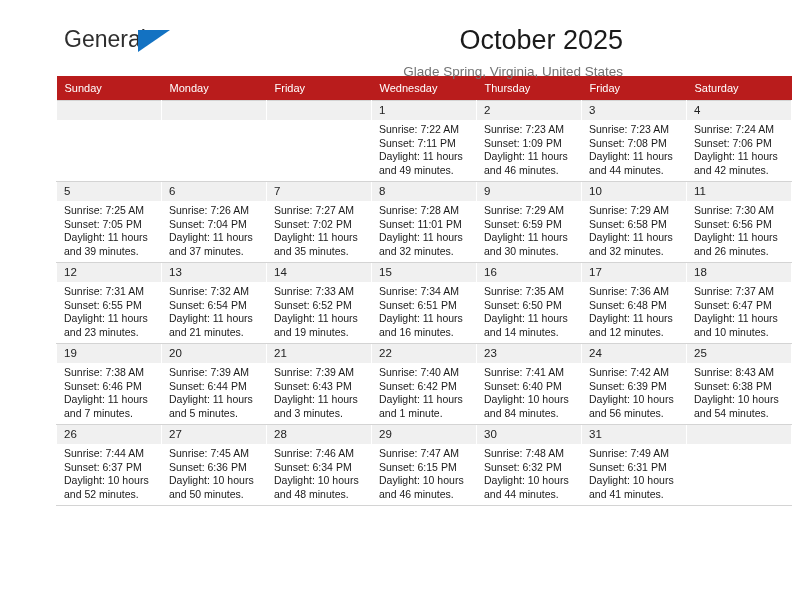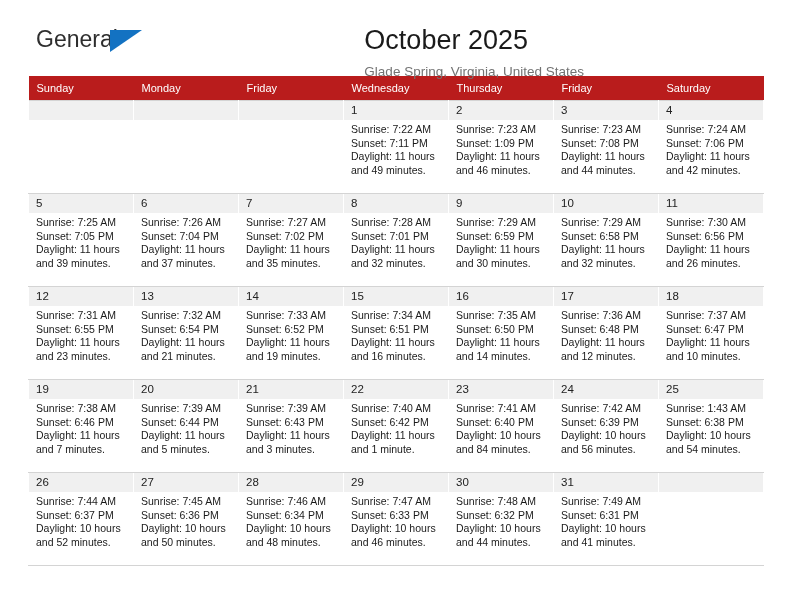--- a/index.html
+++ b/index.html
@@ -13,20 +13,21 @@
     font-family: "Liberation Sans", sans-serif;
     color: #000000;
     overflow: hidden;
   }
   .page {
     position: relative;
     width: 628px;
     height: 612px;
     box-sizing: border-box;
     padding: 0 28px;
+    margin-left: 28px;
   }
   
   .header {
     position: relative;
     height: 74px;
   }
   .logo {
     position: absolute;
     left: 8px;
     top: 28px;
@@ -53,23 +54,23 @@
   }
   .logo-row2 {
     display: block;
     font-size: 23px;
     color: #2383c8;
     padding-left: 62px;
     margin-top: -2px;
   }
   .title-block {
     position: absolute;
-    right: 16px;
+    right: 5px;
     top: 24px;
-    text-align: left;
+    text-align: right;
   }
   .cal-title {
     font-size: 27px;
     color: #1a1a1a;
     font-weight: normal;
     line-height: 32px;
     white-space: nowrap;
   }
   .cal-subtitle {
     font-size: 13.5px;
@@ -114,21 +115,21 @@
     font-size: 11.5px;
     color: #222222;
     padding: 3px 0 4px 7px;
     min-height: 12px;
   }
   td.empty .daynum {
     background: #f0f0f0;
     color: transparent;
   }
   .lines {
-    padding: 3px 6px 16px 7px;
+    padding: 3px 6px 4px 7px;
   }
   .lines div {
     font-size: 10.5px;
     line-height: 13.5px;
     color: #1a1a1a;
     white-space: nowrap;
   }
 </style>
 </head>
 <body>
@@ -236,21 +237,21 @@
               <div>Sunrise: 7:27 AM</div>
               <div>Sunset: 7:02 PM</div>
               <div>Daylight: 11 hours</div>
               <div>and 35 minutes.</div>
             </div>
           </td>
           <td>
             <span class="daynum">8</span>
             <div class="lines">
               <div>Sunrise: 7:28 AM</div>
-              <div>Sunset: 7:01 PM</div>
+              <div>Sunset: 11:01 PM</div>
               <div>Daylight: 11 hours</div>
               <div>and 32 minutes.</div>
             </div>
           </td>
           <td>
             <span class="daynum">9</span>
             <div class="lines">
               <div>Sunrise: 7:29 AM</div>
               <div>Sunset: 6:59 PM</div>
               <div>Daylight: 11 hours</div>
@@ -392,21 +393,21 @@
             <div class="lines">
               <div>Sunrise: 7:42 AM</div>
               <div>Sunset: 6:39 PM</div>
               <div>Daylight: 10 hours</div>
               <div>and 56 minutes.</div>
             </div>
           </td>
           <td>
             <span class="daynum">25</span>
             <div class="lines">
-              <div>Sunrise: 1:43 AM</div>
+              <div>Sunrise: 8:43 AM</div>
               <div>Sunset: 6:38 PM</div>
               <div>Daylight: 10 hours</div>
               <div>and 54 minutes.</div>
             </div>
           </td>
         </tr>
         <tr class="week-row">
           <td>
             <span class="daynum">26</span>
             <div class="lines">
@@ -431,21 +432,21 @@
               <div>Sunrise: 7:46 AM</div>
               <div>Sunset: 6:34 PM</div>
               <div>Daylight: 10 hours</div>
               <div>and 48 minutes.</div>
             </div>
           </td>
           <td>
             <span class="daynum">29</span>
             <div class="lines">
               <div>Sunrise: 7:47 AM</div>
-              <div>Sunset: 6:33 PM</div>
+              <div>Sunset: 6:15 PM</div>
               <div>Daylight: 10 hours</div>
               <div>and 46 minutes.</div>
             </div>
           </td>
           <td>
             <span class="daynum">30</span>
             <div class="lines">
               <div>Sunrise: 7:48 AM</div>
               <div>Sunset: 6:32 PM</div>
               <div>Daylight: 10 hours</div>

